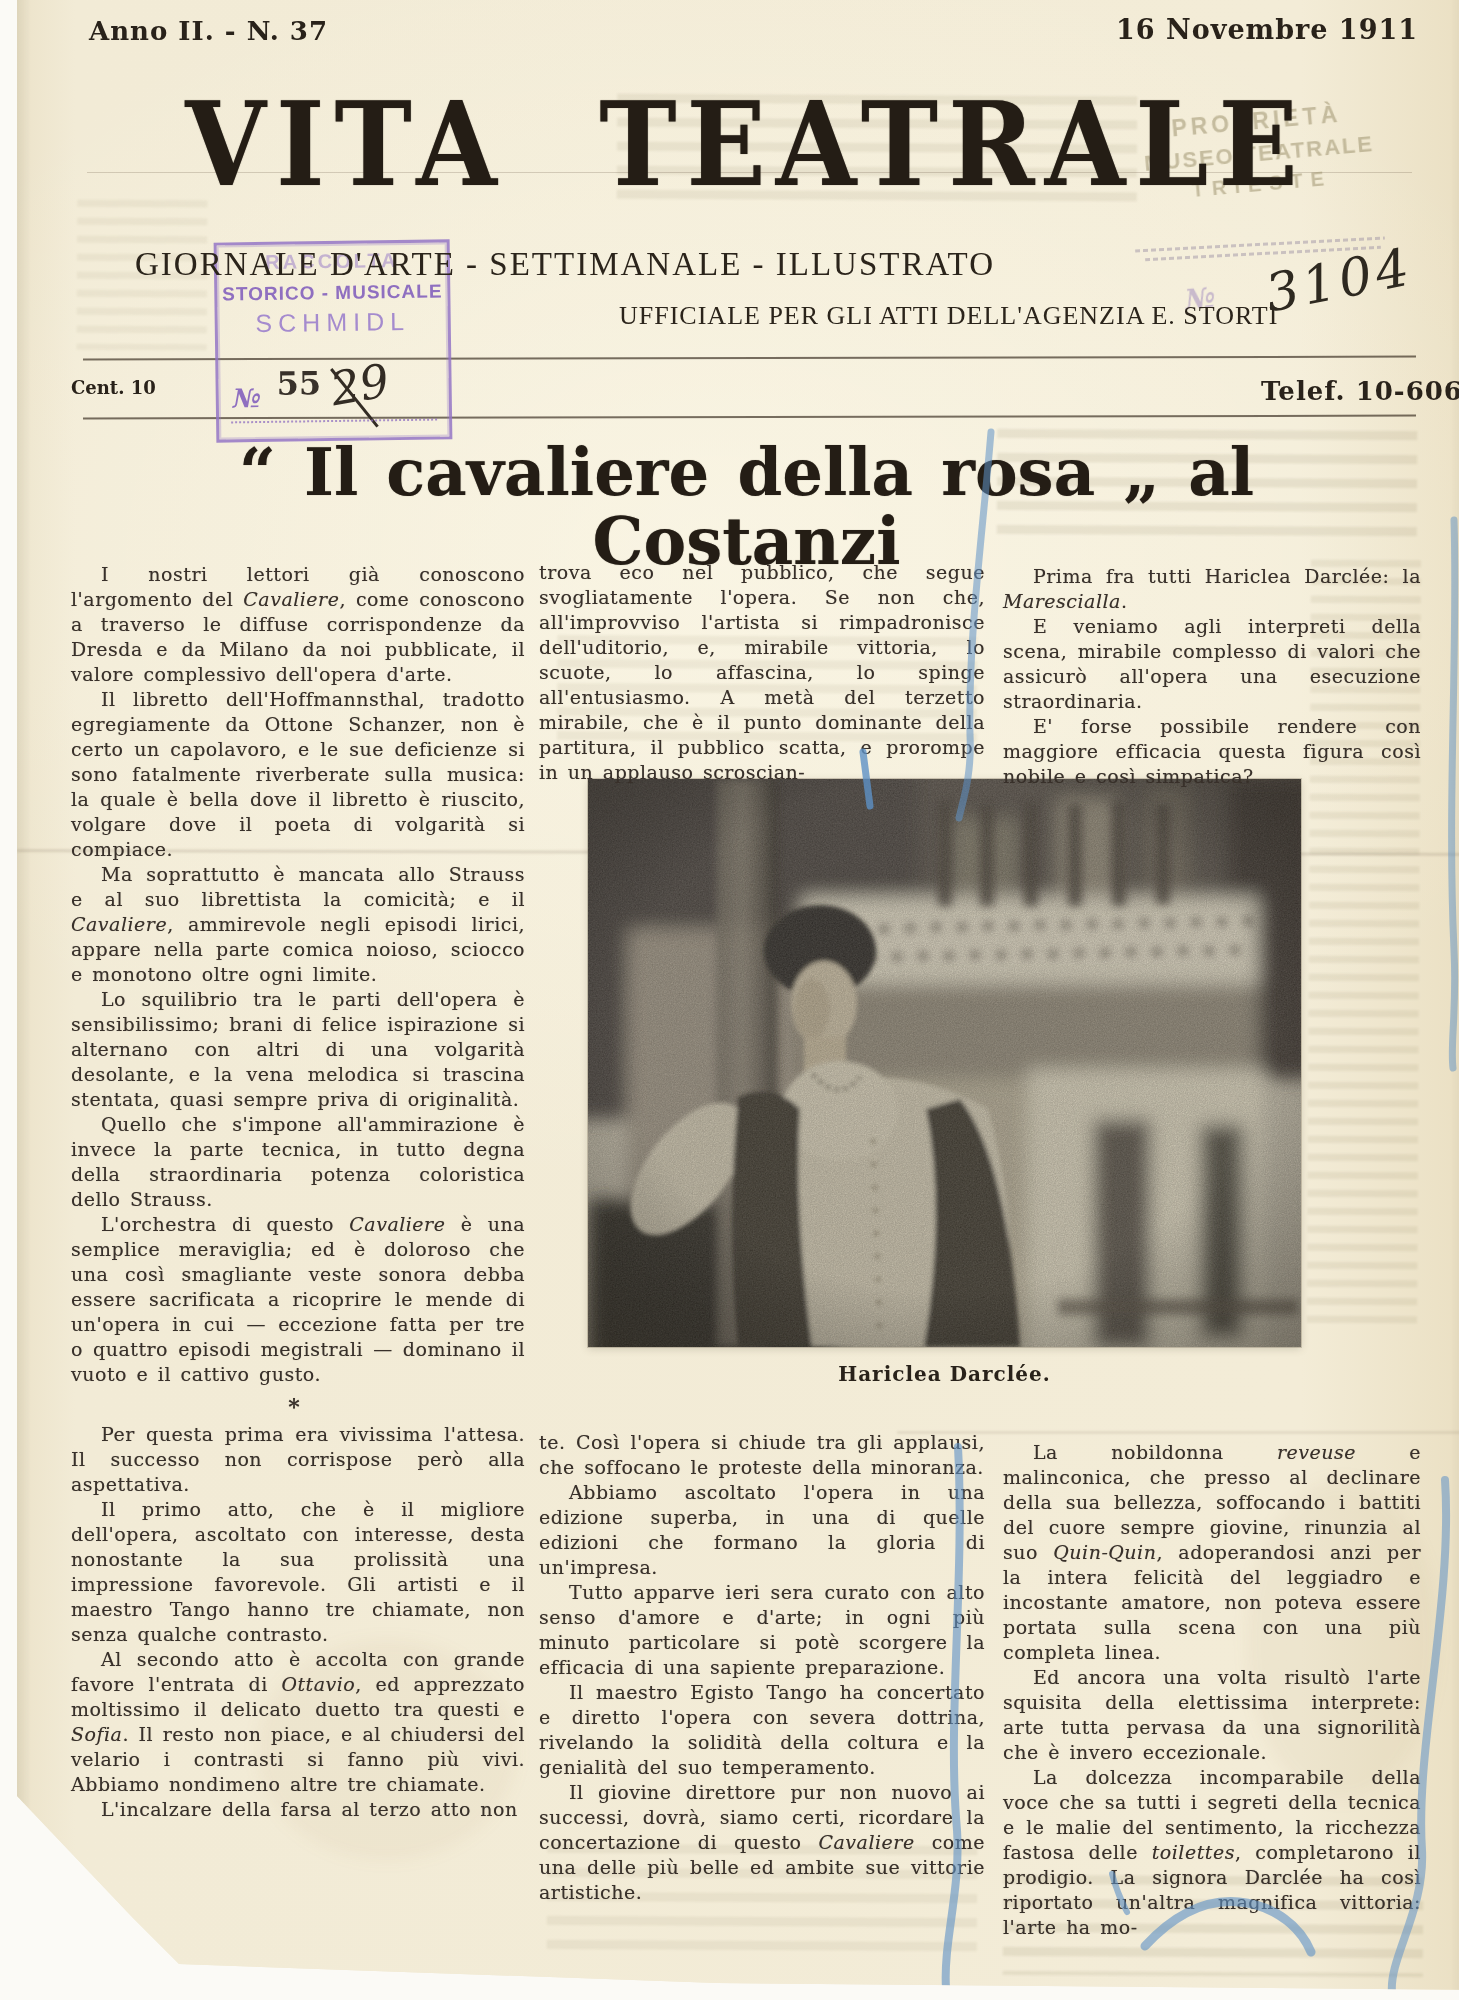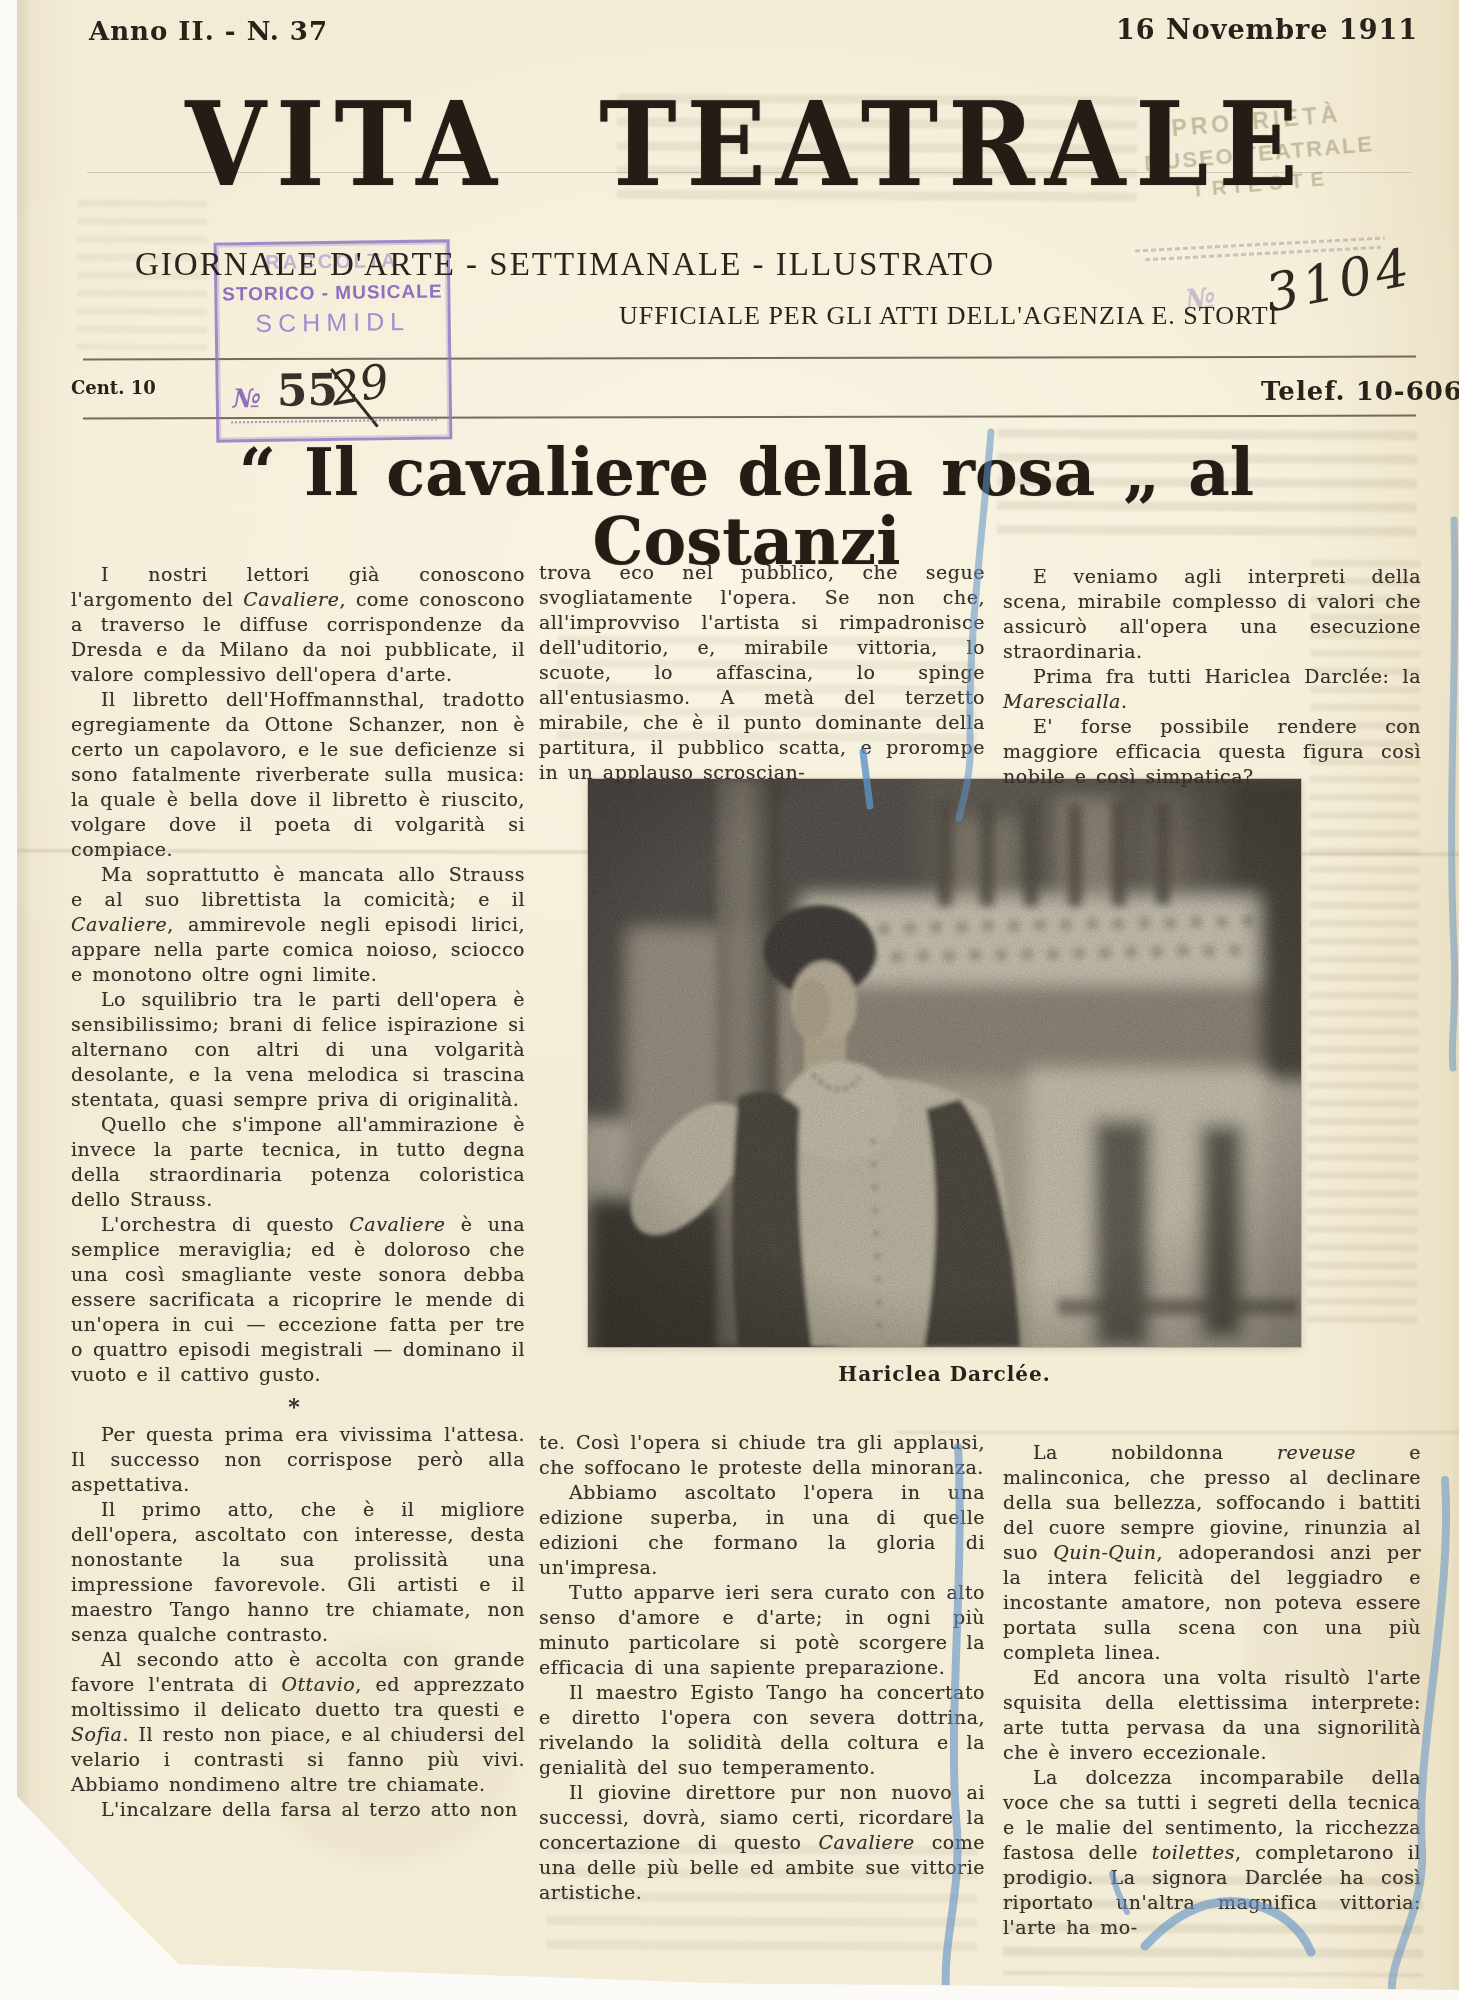--- a/index.html
+++ b/index.html
@@ -49,21 +49,21 @@
     border:3px solid rgba(148,118,198,.85);box-shadow:inset 0 0 0 2px rgba(148,118,198,.3);
     transform:rotate(-.8deg);font-family:"Liberation Sans",sans-serif;}
   .stampbox .s1{position:absolute;left:0;right:0;top:6px;text-align:center;font-weight:700;
     font-size:20px;letter-spacing:3px;color:rgba(148,118,198,.5);}
   .stampbox .s2{position:absolute;left:0;right:0;top:38px;text-align:center;font-weight:700;
     font-size:19px;letter-spacing:1px;color:#8f6fc0;}
   .stampbox .s3{position:absolute;left:0;right:0;top:64px;text-align:center;
     font-size:25px;letter-spacing:6px;color:#a58bce;}
   .snrow{position:absolute;left:14px;top:120px;width:200px;height:56px;}
   .snlabel{position:absolute;left:0;top:18px;font-style:italic;font-weight:700;font-size:26px;color:#8f6fc0;font-family:"DejaVu Serif",serif;}
-  .snprint{position:absolute;left:44px;top:0;font-weight:700;font-size:44px;color:#38312a;font-family:"DejaVu Serif",serif;}
+  .snprint{position:absolute;left:44px;top:0;font-weight:700;font-size:32px;color:#38312a;font-family:"DejaVu Serif",serif;}
   .snhand{position:absolute;left:98px;top:-6px;font-style:italic;font-size:46px;color:#332c24;
     transform:rotate(-9deg);font-family:"DejaVu Serif",serif;}
   .snslash{position:absolute;left:100px;top:4px;width:74px;height:3px;background:#332c24;
     transform:rotate(52deg);transform-origin:left top;}
   .sdots{position:absolute;left:12px;right:12px;top:176px;border-top:2px dotted rgba(143,111,192,.75);}
 
   
   .propstamp{left:1112px;top:108px;width:260px;z-index:2;text-align:center;
     font-family:"Liberation Sans",sans-serif;font-weight:700;color:rgba(158,148,112,.55);
     transform:rotate(-5deg);filter:blur(.6px);}
@@ -183,22 +183,22 @@
       <p>Il primo atto, che è il migliore dell'opera, ascoltato con interesse, desta nonostante la sua prolissità una impressione favorevole. Gli artisti e il maestro Tango hanno tre chiamate, non senza qualche contrasto.</p>
       <p>Al secondo atto è accolta con grande favore l'entrata di <i>Ottavio</i>, ed apprezzato moltissimo il delicato duetto tra questi e <i>Sofia</i>. Il resto non piace, e al chiudersi del velario i contrasti si fanno più vivi. Abbiamo nondimeno altre tre chiamate.</p>
       <p>L'incalzare della farsa al terzo atto non</p>
     </div>
 
     <div class="abs col c2">
       <p class="noind">trova eco nel pubblico, che segue svogliatamente l'opera. Se non che, all'improvviso l'artista si rimpadronisce dell'uditorio, e, mirabile vittoria, lo scuote, lo affascina, lo spinge all'entusiasmo. A metà del terzetto mirabile, che è il punto dominante della partitura, il pubblico scatta, e prorompe in un applauso scroscian-</p>
     </div>
 
     <div class="abs col c3">
+      <p>Prima fra tutti Hariclea Darclée: la <i>Marescialla</i>.</p>
       <p>E veniamo agli interpreti della scena, mirabile complesso di valori che assicurò all'opera una esecuzione straordinaria.</p>
-      <p>Prima fra tutti Hariclea Darclée: la <i>Marescialla</i>.</p>
       <p>E' forse possibile rendere con maggiore efficacia questa figura così nobile e così simpatica?</p>
     </div>
 
     <div class="abs photo">
       <svg width="713" height="568" viewBox="0 0 713 568">
         <defs>
           <linearGradient id="postg" x1="0" y1="0" x2="1" y2="0">
             <stop offset="0" stop-color="#6e665a"></stop>
               <stop offset=".45" stop-color="#8a8171"></stop>
               <stop offset="1" stop-color="#3e382f"></stop>

